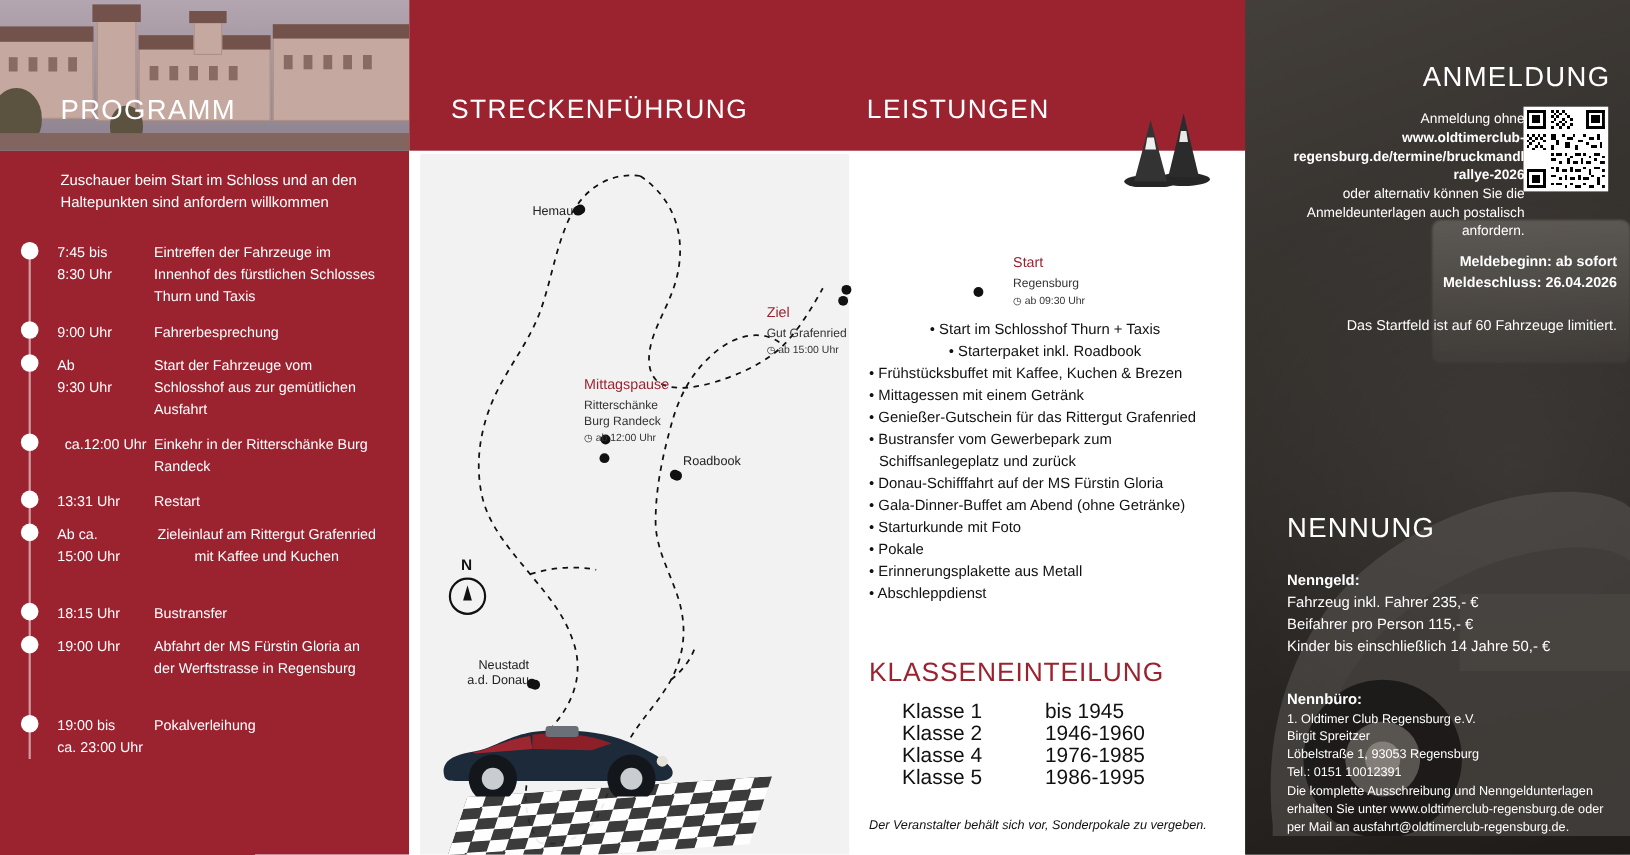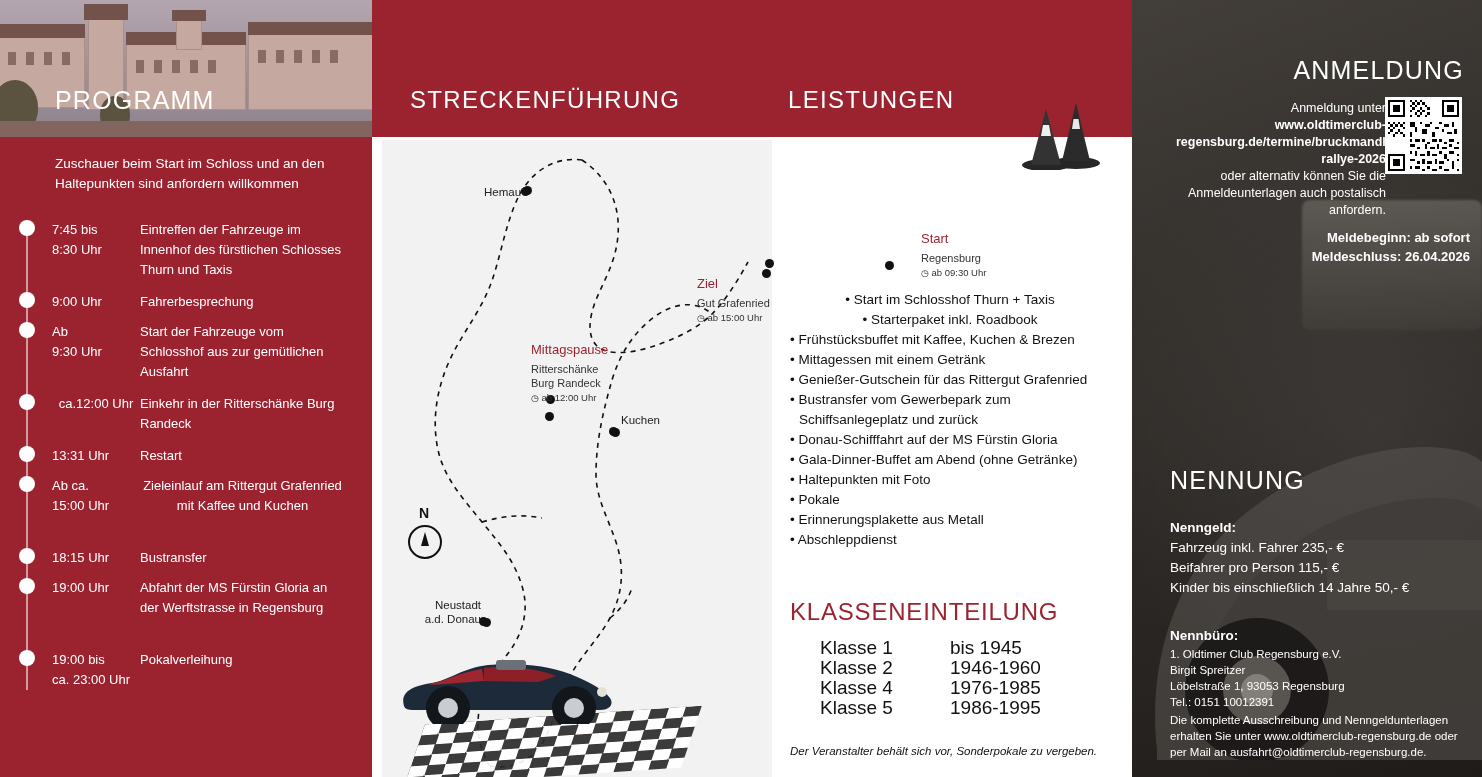--- a/index.html
+++ b/index.html
@@ -358,21 +358,21 @@
   </div>
 
   <div class="map-dot" style="position:absolute; left:521px; top:187px;"></div>
   <div class="map-dot" style="position:absolute; left:762px; top:269px;"></div>
   <div class="map-dot" style="position:absolute; left:885px; top:261px;"></div>
   <div class="map-dot" style="position:absolute; left:545px; top:412px;"></div>
   <div class="map-dot" style="position:absolute; left:609px; top:427px;"></div>
   <div class="map-dot" style="position:absolute; left:479px; top:617px;"></div>
 
   <div class="map-label" style="left:484px; top:185px;">Hemau</div>
-  <div class="map-label" style="left:621px; top:413px;">Kuchen</div>
+  <div class="map-label" style="left:621px; top:413px;">Roadbook</div>
   <div class="map-label" style="left:421px; top:598px; white-space:pre-line; text-align:right; width:60px;">Neustadt
 a.d. Donau</div>
 
   <div class="map-label red" style="left:921px; top:232px;">Start</div>
   <div class="map-label map-sub" style="left:921px; top:251px;">Regensburg</div>
   <div class="map-label map-time" style="left:921px; top:266px;"><span class="clock">◷</span> <span>ab 09:30 Uhr</span></div>
 
   <div class="map-label red" style="left:697px; top:277px;">Ziel</div>
   <div class="map-label map-sub" style="left:697px; top:296px;">Gut Grafenried</div>
   <div class="map-label map-time" style="left:697px; top:311px;"><span class="clock">◷</span> <span>ab 15:00 Uhr</span></div>
@@ -404,21 +404,21 @@
   <div class="leist">
     <div class="centered">• Start im Schlosshof Thurn + Taxis</div>
     <div class="centered">• Starterpaket inkl. Roadbook</div>
     <ul>
       <li>• Frühstücksbuffet mit Kaffee, Kuchen &amp; Brezen</li>
       <li>• Mittagessen mit einem Getränk</li>
       <li>• Genießer-Gutschein für das Rittergut Grafenried</li>
       <li>• Bustransfer vom Gewerbepark zum Schiffsanlegeplatz und zurück</li>
       <li>• Donau-Schifffahrt auf der MS Fürstin Gloria</li>
       <li>• Gala-Dinner-Buffet am Abend (ohne Getränke)</li>
-      <li>• Haltepunkten mit Foto</li>
+      <li>• Starturkunde mit Foto</li>
       <li>• Pokale</li>
       <li>• Erinnerungsplakette aus Metall</li>
       <li>• Abschleppdienst</li>
     </ul>
   </div>
 
   <div class="klassen-title">KLASSENEINTEILUNG</div>
   <div class="klassen-table">
     <div class="kl-row">
       <div class="kl-name">Klasse 1</div>
@@ -451,21 +451,21 @@
         <ellipse cx="120" cy="360" rx="34" ry="34" fill="#8d8880" opacity="0.85"></ellipse>
         <ellipse cx="120" cy="360" rx="16" ry="16" fill="#cfc9bf" opacity="0.8"></ellipse>
         <rect x="190" y="210" width="160" height="70" fill="#6a665f" opacity="0.6"></rect>
       </svg>
       <div class="rp-tint"></div>
     </div>
   </div>
 
   <div class="anm-title">ANMELDUNG</div>
   <div class="anm-text">
-    <span>Anmeldung unter</span><br>
+    <span>Anmeldung ohne</span><br>
     <b>www.oldtimerclub-regensburg.de/termine/bruckmandl-rallye-2026</b><br>
     <span>oder alternativ können Sie die Anmeldeunterlagen auch postalisch anfordern.</span>
   </div>
 
   <div class="qr">
     <svg class="qr-inner" viewBox="0 0 29 29" shape-rendering="crispEdges">
       <rect width="29" height="29" fill="#fff"></rect>
       <g fill="#000">
         <rect x="0" y="0" width="7" height="1"></rect>
           <rect x="0" y="6" width="7" height="1"></rect>
@@ -580,20 +580,21 @@
           <rect x="26" y="27" width="1" height="1"></rect>
           <rect x="28" y="28" width="1" height="1"></rect>
       </g>
     </svg>
   </div>
 
   <div class="meldung">
     <div>Meldebeginn: ab sofort</div>
     <div>Meldeschluss: 26.04.2026</div>
   </div>
+  <div class="startfeld">Das Startfeld ist auf 60 Fahrzeuge limitiert.</div>
 
   <div class="nenn-title">NENNUNG</div>
   <div class="nenn-block">
     <b>Nenngeld:</b>
     <div>Fahrzeug inkl. Fahrer 235,- €</div>
     <div>Beifahrer pro Person 115,- €</div>
     <div>Kinder bis einschließlich 14 Jahre 50,- €</div>
   </div>
 
   <div class="nenn-buero">

